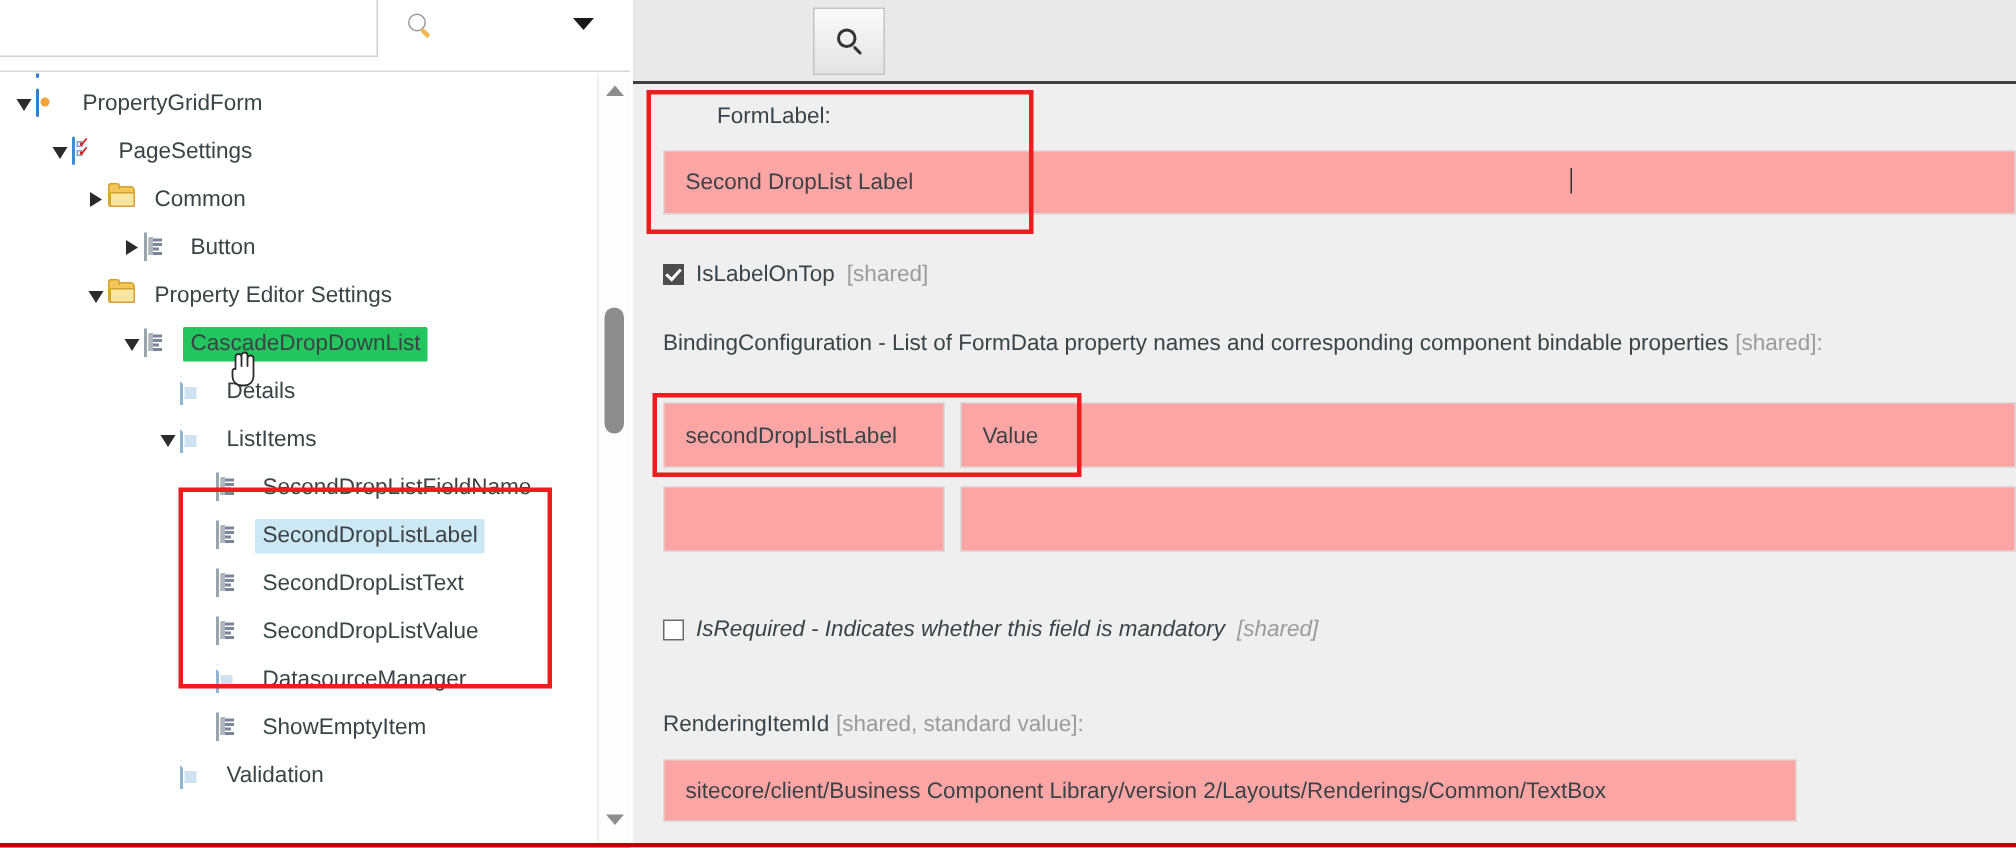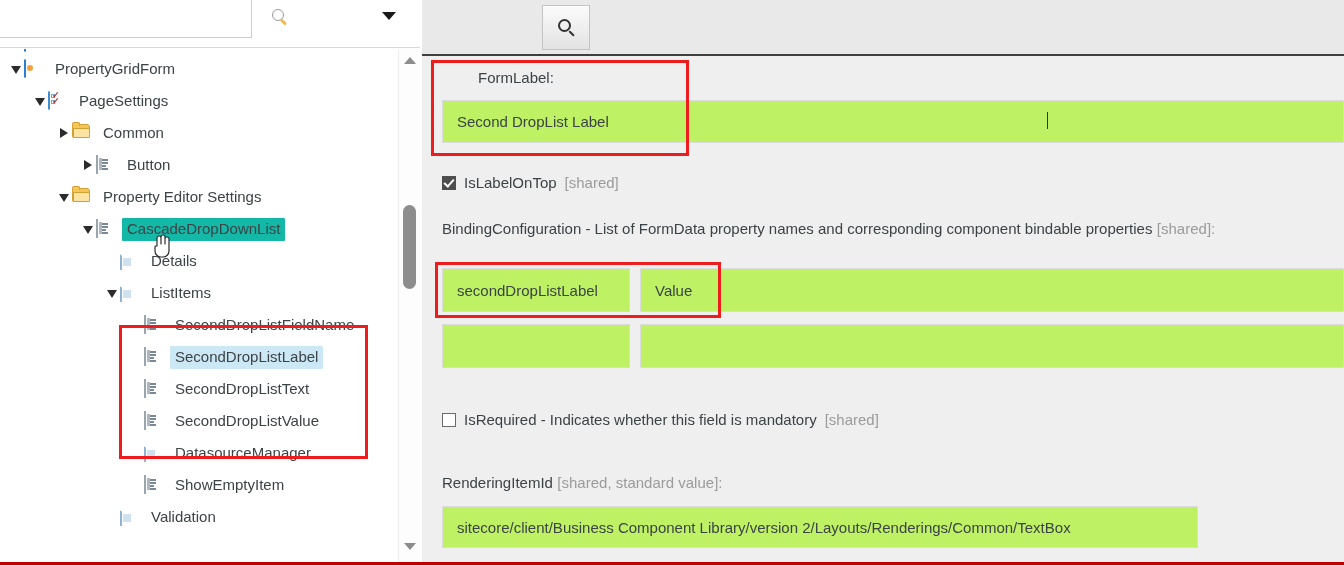--- a/index.html
+++ b/index.html
@@ -55,21 +55,21 @@
 
   .tree{
     position:absolute;left:0;top:49px;width:398px;height:484px;
     overflow:hidden;background:#fff;
   }
   .tree-row{
     position:relative;height:32px;display:flex;align-items:center;
     font-size:15px;color:#3c4346;white-space:nowrap;cursor:default;
   }
   .tree-row .lbl{line-height:1;padding:3px 5px 5px 5px;border-radius:1px;}
-  .tree-row.sel-gray .lbl{background:#14b8a6;}
+  .tree-row.sel-gray .lbl{background:#22c55e;}
   .tree-row.sel-blue .lbl{background:#cde8f5;}
   .twisty{
     width:16px;height:16px;display:flex;align-items:center;justify-content:center;
     flex:0 0 16px;cursor:pointer;
   }
   .tw-collapsed{
     width:0;height:0;border-top:5px solid transparent;border-bottom:5px solid transparent;
     border-left:8px solid #2b2b2b;
   }
   .tw-expanded{
@@ -157,21 +157,21 @@
     display:flex;align-items:center;justify-content:center;cursor:pointer;
   }
   .mag2{position:relative;width:17px;height:17px;}
   .mag2 .ring{position:absolute;left:0;top:0;width:13px;height:13px;border:2px solid #333;border-radius:50%;box-sizing:border-box;}
   .mag2 .handle{position:absolute;left:11px;top:11px;width:7px;height:2.4px;background:#333;transform:rotate(45deg);transform-origin:0 50%;border-radius:1px;}
 
   .form-body{position:absolute;left:0;top:56px;width:922px;height:509px;}
   .fld-label{font-size:15px;color:#3c4346;}
   .muted{color:#9b9b9b;}
   .txtbox{
-    background:#bef264;border:1px solid #dcdcdc;box-sizing:border-box;
+    background:#fca5a5;border:1px solid #dcdcdc;box-sizing:border-box;
     font-family:"Liberation Sans",sans-serif;font-size:15px;color:#3c4346;
     padding:0 14px;outline:none;
   }
   .txtbox::placeholder{color:#b3b3b3;}
   .caret-line{
     position:absolute;width:1px;height:17px;background:#333;
   }
   .chk{
     width:14px;height:14px;border:1.5px solid #6a6a6a;background:#fff;
     box-sizing:border-box;display:inline-block;vertical-align:middle;cursor:pointer;position:relative;
@@ -187,21 +187,21 @@
   #formlabel-input{position:absolute;left:20px;top:44px;width:902px;height:43px;}
   #formlabel-caret{left:625px;top:56px;}
 
   #islabelontop-row{position:absolute;left:20px;top:118px;display:flex;align-items:center;gap:8px;}
   #bindingcfg-label{position:absolute;left:20px;top:164px;}
   #bind-r1c1{position:absolute;left:20px;top:212px;width:188px;height:44px;}
   #bind-r1c2{position:absolute;left:218px;top:212px;width:704px;height:44px;}
   #bind-r2c1{position:absolute;left:20px;top:268px;width:188px;height:44px;}
   #bind-r2c2{position:absolute;left:218px;top:268px;width:704px;height:44px;}
 
-  #isrequired-row{position:absolute;left:20px;top:355px;display:flex;align-items:center;gap:8px;}
+  #isrequired-row{position:absolute;left:20px;top:355px;display:flex;align-items:center;gap:8px;font-style:italic;}
   #rendering-label{position:absolute;left:20px;top:418px;}
   #rendering-input{position:absolute;left:20px;top:450px;width:756px;height:42px;}
 
   
   .anno{position:absolute;border:3px solid #ee1c1c;box-sizing:border-box;pointer-events:none;z-index:40;}
   #anno-formlabel{left:431px;top:60px;width:258px;height:96px;}
   #anno-binding{left:435px;top:262px;width:286px;height:56px;}
   #anno-tree{left:119px;top:325px;width:249px;height:134px;}
   .bottom-rule{position:absolute;left:0;bottom:0;width:1344px;height:3px;background:#c00000;z-index:45;}
 </style>

